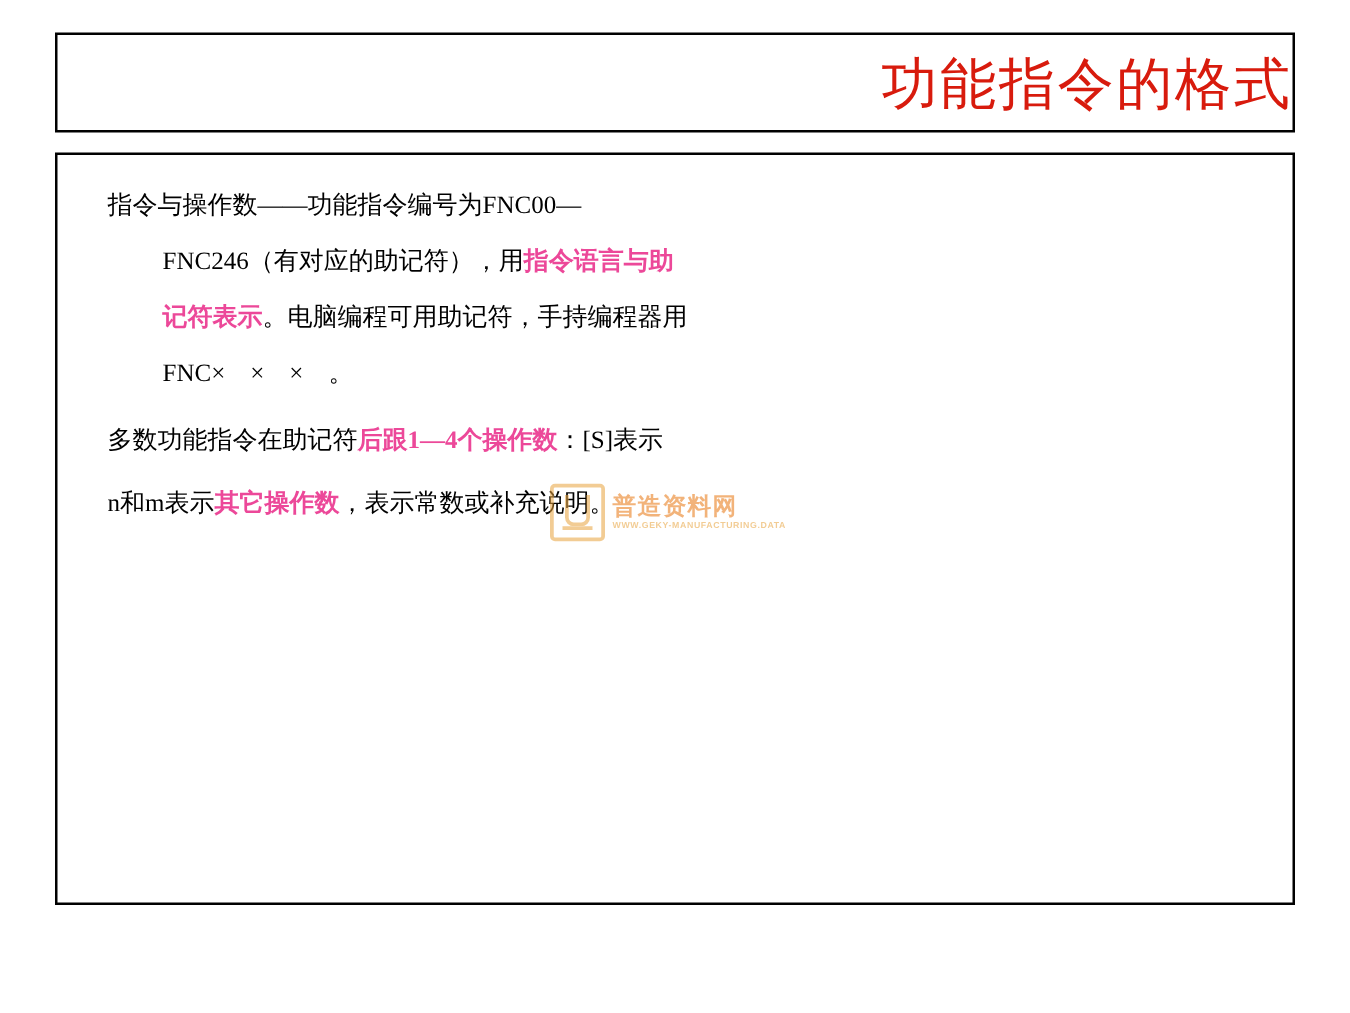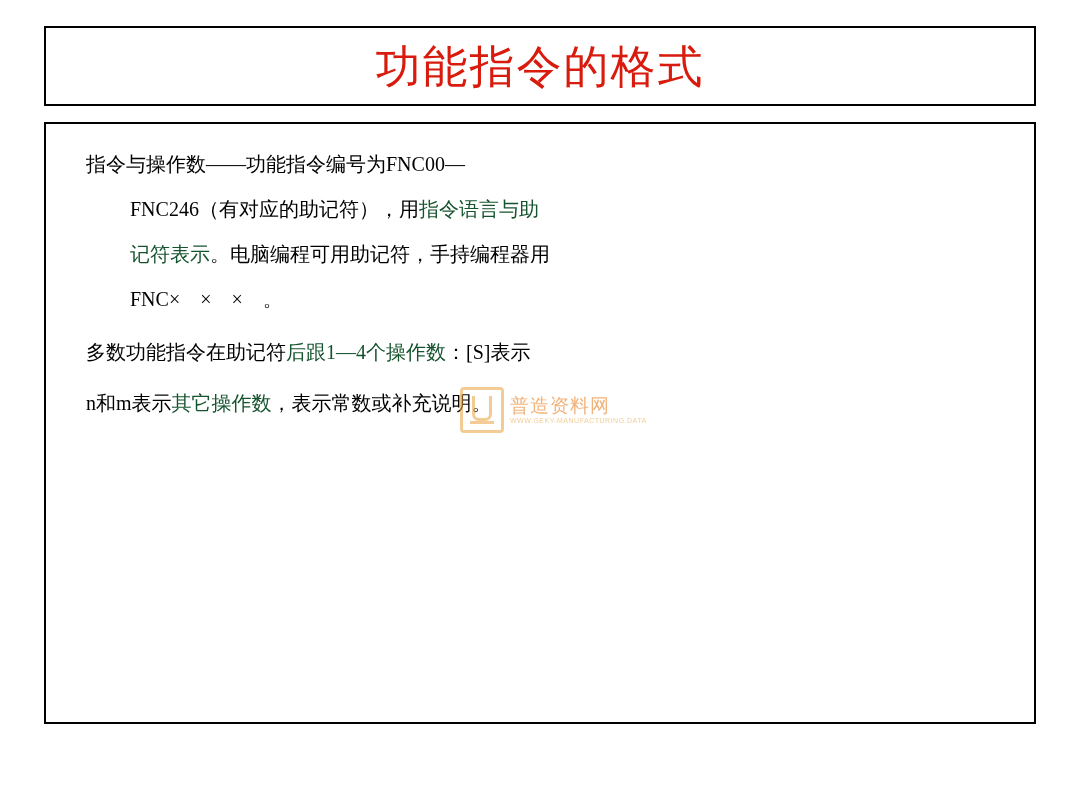--- a/index.html
+++ b/index.html
@@ -24,21 +24,21 @@
   .title-box {
     position: absolute;
     left: 44px;
     top: 26px;
     width: 992px;
     height: 80px;
     border: 2px solid #000000;
     box-sizing: border-box;
     display: flex;
     align-items: center;
-    justify-content: center;
+    justify-content: flex-end;
     background: #ffffff;
   }
   .title-text {
     font-family: "DejaVu Sans", "Liberation Sans", sans-serif;
     font-size: 45px;
     line-height: 1;
     color: #d81b0d;
     letter-spacing: 2px;
     font-weight: 400;
   }
@@ -61,32 +61,33 @@
     margin: 0 0 2px 0;
     text-indent: 0;
   }
   .p1 { padding-left: 18px; text-indent: 0; }
   .p1 .cont { display: block; padding-left: 44px; }
   .p2 { padding-left: 18px; margin-top: 8px; }
   .p2 .cont { display: block; padding-left: 20px; }
   .p3 { padding-left: 62px; margin-top: 6px; }
   .p3 .cont { display: block; padding-left: 22px; }
   .p4 { padding-left: 18px; margin-top: 6px; }
-  .red { color: #14532d; }
+  .red { color: #ec4899; font-weight: bold; }
   
   .watermark {
     position: absolute;
-    left: 460px;
+    left: 440px;
     top: 382px;
     width: 190px;
     height: 56px;
     opacity: 0.55;
     pointer-events: none;
     display: flex;
     align-items: center;
+    font-weight: bold;
   }
   .wm-mark {
     width: 44px;
     height: 46px;
     border: 3px solid #e8a33d;
     border-radius: 4px;
     position: relative;
     box-sizing: border-box;
     flex: 0 0 auto;
   }

